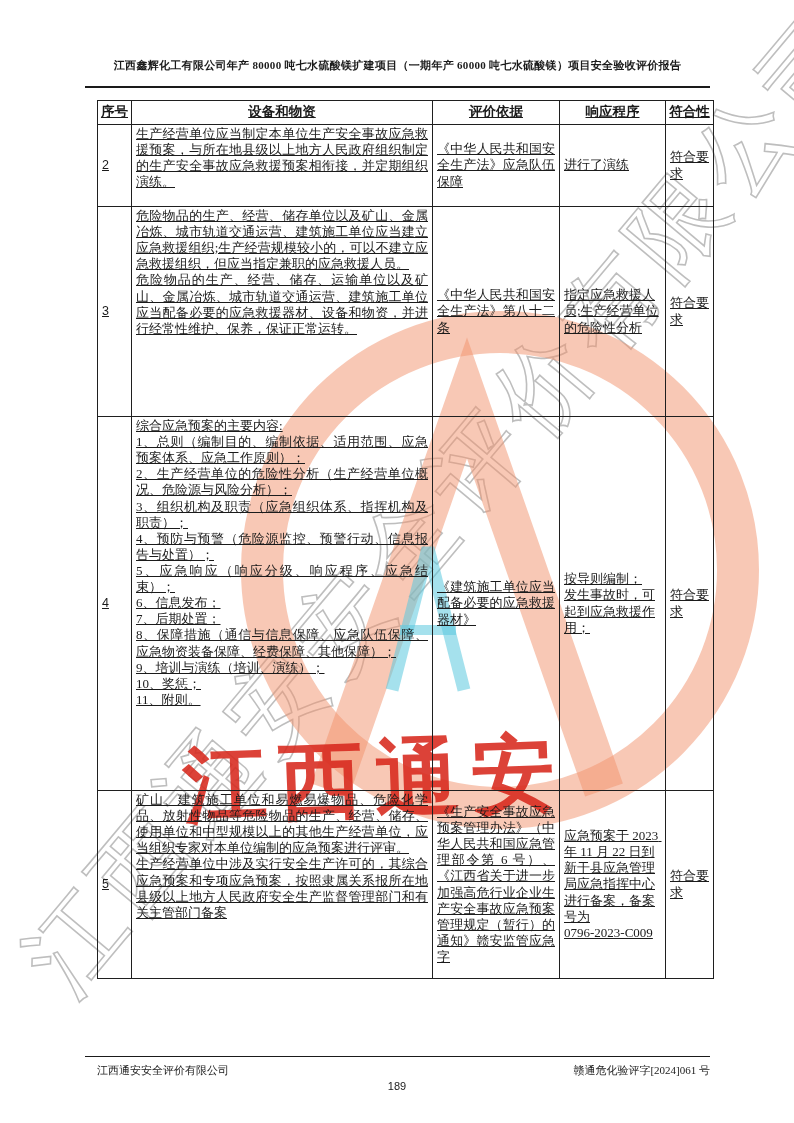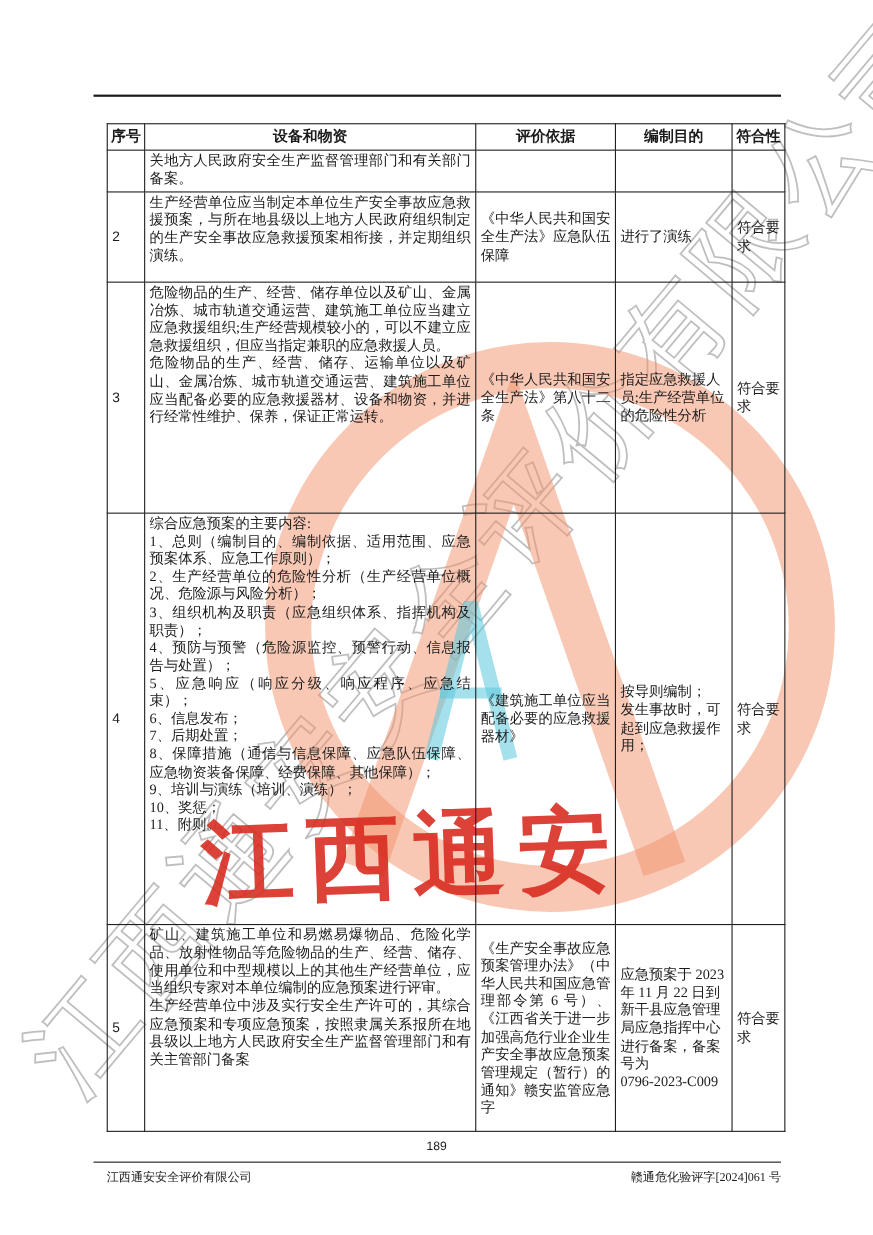--- a/index.html
+++ b/index.html
@@ -18,39 +18,39 @@
   
   .content{position:absolute;inset:0;z-index:1;}
   .doc-header{
     position:absolute;left:85px;right:84px;top:58px;text-align:center;
     font-size:11px;font-weight:600;letter-spacing:0.3px;
   }
   .doc-header-rule{
     position:absolute;left:85px;right:84px;top:86px;border-top:2px solid #1a1a1a;
   }
   table.check{
-    position:absolute;left:97px;top:112px;width:616px;
+    position:absolute;left:97px;top:100px;width:616px;
     border-collapse:collapse;table-layout:fixed;
-    font-size:13px;line-height:1.24;
+    font-size:13px;line-height:1.24;text-decoration:underline;
   }
   table.check,table.check td,table.check th{border:1.5px solid #1f1f1f;}
   table.check th{
     font-size:13.5px;font-weight:bold;text-align:center;vertical-align:middle;
     padding:1px 2px;background:transparent;
   }
   table.check td{padding:1px 4px;background:transparent;}
   td.c-no{vertical-align:middle;text-align:left;padding-left:2px;font-family:"Liberation Sans",sans-serif;font-size:12.5px;}
   td.c-content{vertical-align:top;text-align:justify;white-space:pre-wrap;}
   td.c-basis{vertical-align:middle;text-align:justify;white-space:pre-wrap;}
   td.c-sit{vertical-align:middle;text-align:left;white-space:pre-wrap;}
   td.c-conf{vertical-align:middle;text-align:left;}
   tr.h-head{height:24px;} tr.h-r0{height:38px;} tr.h-r1{height:82px;}
   tr.h-r2{height:210px;} tr.h-r3{height:374px;} tr.h-r4{height:188px;}
   .footer-page{
-    position:absolute;left:0;right:0;top:1036px;text-align:center;font-size:11px;
+    position:absolute;left:0;right:0;top:1080px;text-align:center;font-size:11px;
     font-family:"Liberation Sans",sans-serif;
   }
   .footer-rule{position:absolute;left:85px;right:84px;top:1056px;border-top:1.5px solid #1a1a1a;}
   .footer-left{position:absolute;left:97px;top:1063px;font-size:11px;}
   .footer-right{position:absolute;right:84px;top:1063px;font-size:11px;}
 </style>
 </head>
 <body>
 
 <div class="wm-layer">
@@ -66,44 +66,38 @@
     <g stroke="#5BC8DE" stroke-opacity="0.55" fill="none">
       <polyline points="392,690 428,548 464,690" stroke-width="13"></polyline>
       <line x1="400" y1="630" x2="456" y2="630" stroke-width="10"></line>
     </g>
   </svg>
   <div class="wm-red">江西通安</div>
 </div>
 
 <div class="content">
 
+  <div class="doc-header">江西鑫辉化工有限公司年产 80000 吨七水硫酸镁扩建项目（一期年产 60000 吨七水硫酸镁）项目安全验收评价报告</div>
   <div class="doc-header-rule"></div>
 
   <table class="check">
     <colgroup>
       <col style="width:34px">
         <col style="width:301px">
         <col style="width:127px">
       <col style="width:106px">
         <col style="width:48px">
     </colgroup>
     <tbody>
         <tr class="h-head">
       <th>序号</th>
       <th>设备和物资</th>
       <th>评价依据</th>
-      <th>编制目的</th>
+      <th>响应程序</th>
       <th>符合性</th>
-    </tr>
-    <tr class="h-r0">
-      <td class="c-no"></td>
-      <td class="c-content">关地方人民政府安全生产监督管理部门和有关部门备案。</td>
-      <td class="c-basis"></td>
-      <td class="c-sit"></td>
-      <td class="c-conf"></td>
     </tr>
     <tr class="h-r1">
       <td class="c-no">2</td>
       <td class="c-content">生产经营单位应当制定本单位生产安全事故应急救援预案，与所在地县级以上地方人民政府组织制定的生产安全事故应急救援预案相衔接，并定期组织演练。</td>
       <td class="c-basis">《中华人民共和国安全生产法》应急队伍保障</td>
       <td class="c-sit">进行了演练</td>
       <td class="c-conf">符合要求</td>
     </tr>
     <tr class="h-r2">
       <td class="c-no">3</td>

